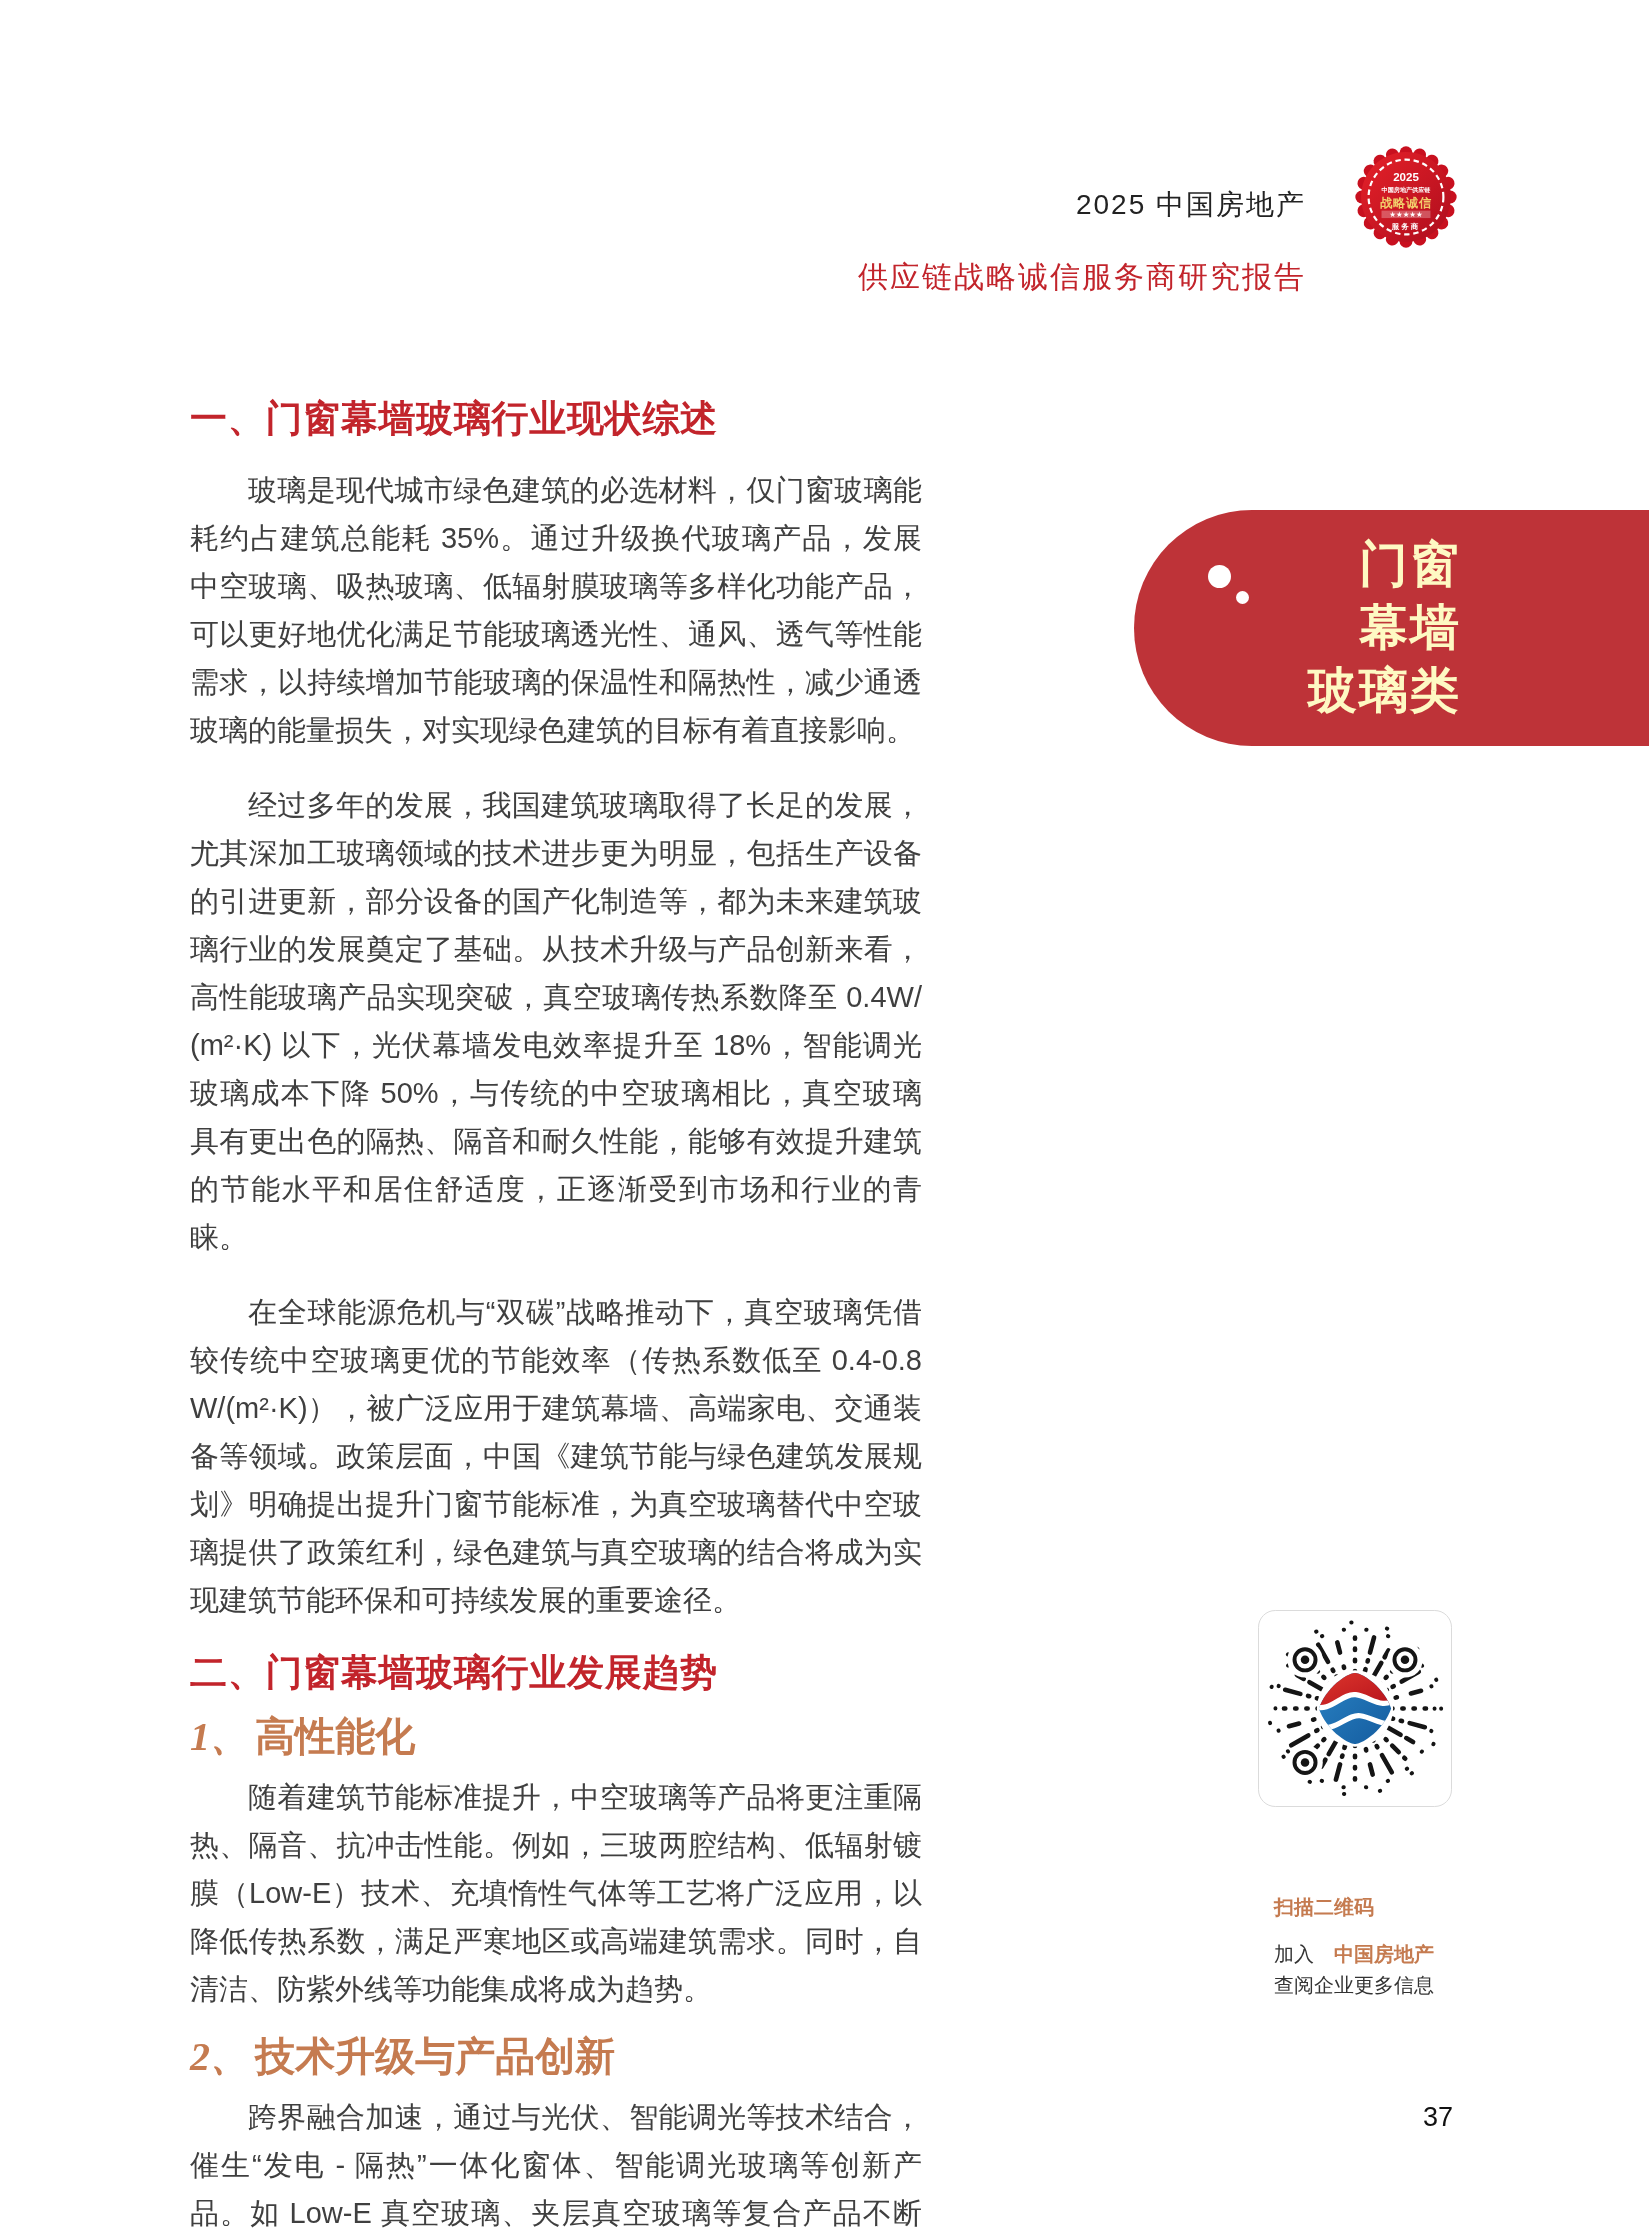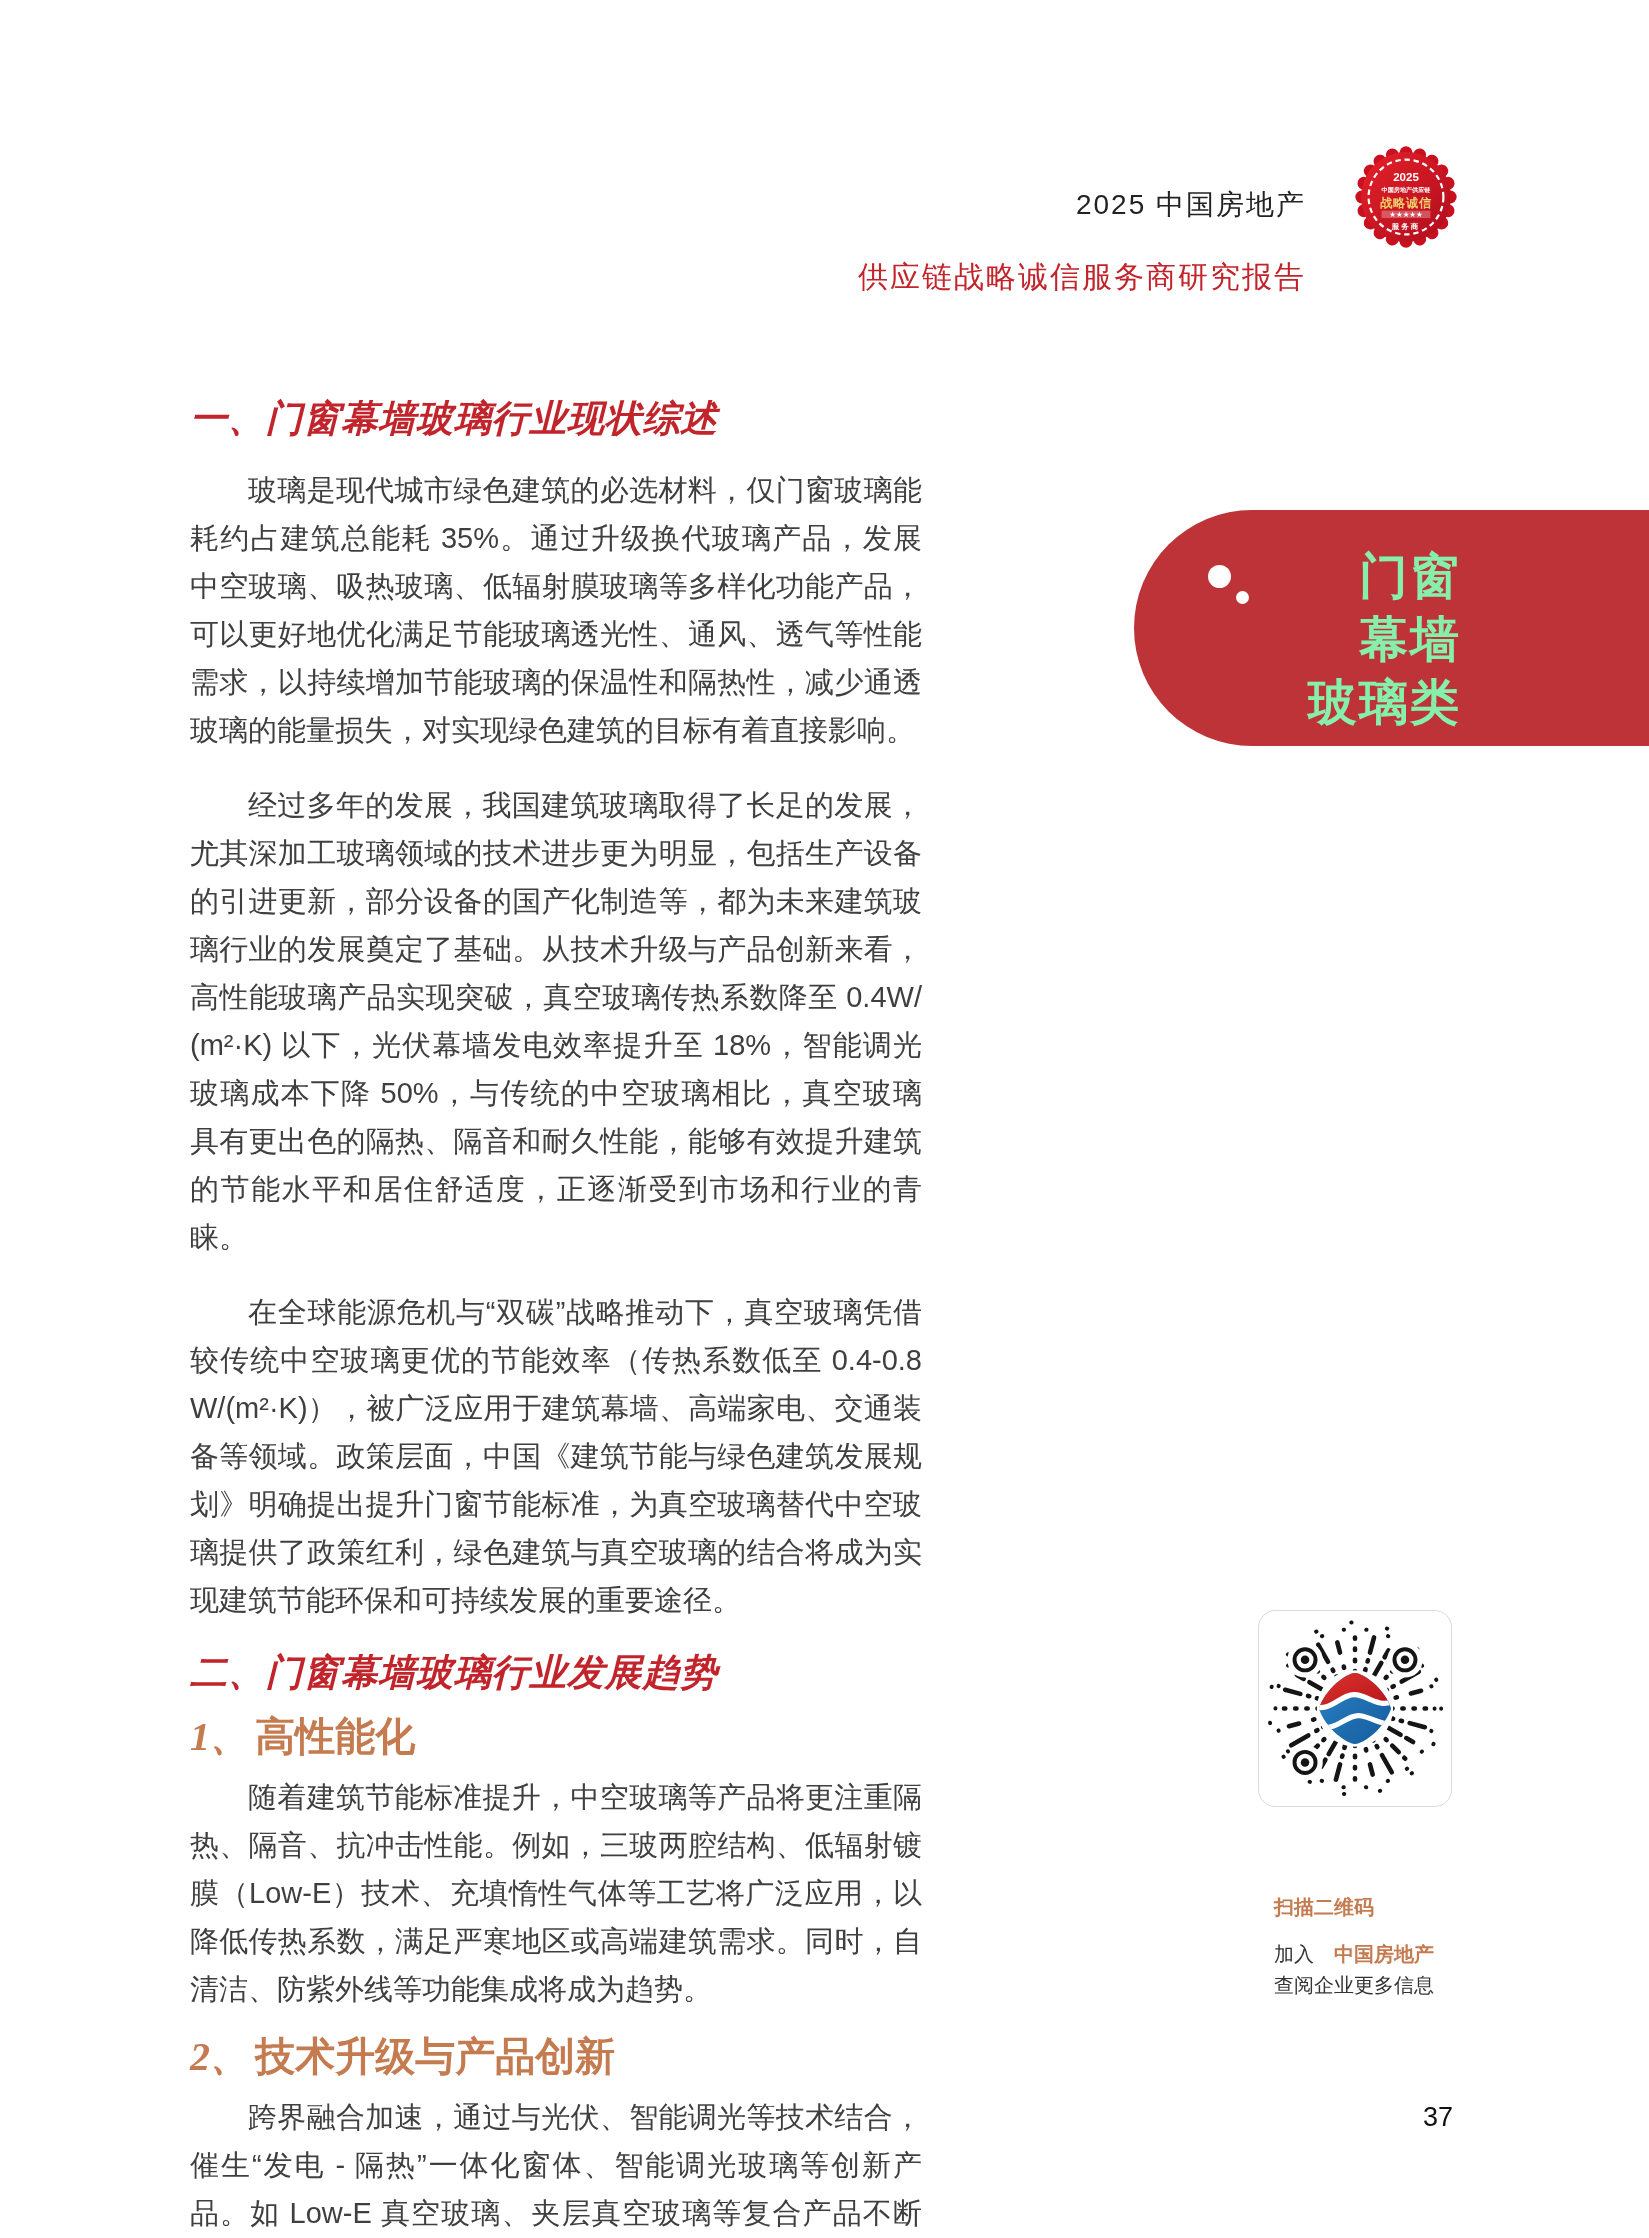--- a/index.html
+++ b/index.html
@@ -10,28 +10,28 @@
   .header{position:absolute;top:186px;right:343px;text-align:right;}
   .header-black{font-size:28px;color:#222222;letter-spacing:2px;}
   .header-red{margin-top:33px;font-size:30px;font-weight:normal;color:#C2242B;letter-spacing:2px;}
   .badge{position:absolute;top:146px;left:1355px;width:102px;height:102px;}
 
   
   .side-tab{position:absolute;top:510px;left:1134px;width:515px;height:236px;
             background:#BE3338;border-radius:118px 0 0 118px;}
   .dot-large{position:absolute;left:74px;top:55px;width:23px;height:23px;border-radius:50%;background:#ffffff;}
   .dot-small{position:absolute;left:102px;top:81px;width:13.3px;height:13.3px;border-radius:50%;background:#ffffff;}
-  .tab-text{position:absolute;top:22.6px;right:188px;text-align:right;color:#86efac;
-            font-size:49px;font-weight:bold;line-height:63px;letter-spacing:2px;margin-top:12px;}
+  .tab-text{position:absolute;top:22.6px;right:188px;text-align:right;color:#fef9c3;
+            font-size:49px;font-weight:bold;line-height:63px;letter-spacing:2px;}
   .tab-text div{white-space:nowrap;}
 
   
   .content{position:absolute;left:190px;top:399px;width:732px;color:#3F3F3F;}
   .content h1,.content h2{margin:0 0 27px 0;font-size:37px;line-height:40px;color:#C2242B;
-            font-weight:bold;letter-spacing:0.7px;font-style:italic;}
+            font-weight:bold;letter-spacing:0.7px;}
   .content h2{margin-top:29px;}
   .content p{margin:0 0 27px 0;font-size:29px;line-height:48px;text-align:justify;
             text-indent:2em;word-break:break-all;overflow-wrap:break-word;}
   .content h3{margin:24px 0 20px 0;font-size:40px;line-height:33px;color:#C57B50;font-weight:bold;}
   .content h3 em{font-style:italic;font-family:"Liberation Serif",serif;margin-right:5.3px;}
 
   
   .qr-card{position:absolute;left:1258px;top:1610px;width:194px;height:197px;background:#ffffff;
            border:1.3px solid #DBDBDB;border-radius:17.3px;box-sizing:border-box;overflow:hidden;}
   .qr-card svg{display:block;width:100%;height:100%;}

